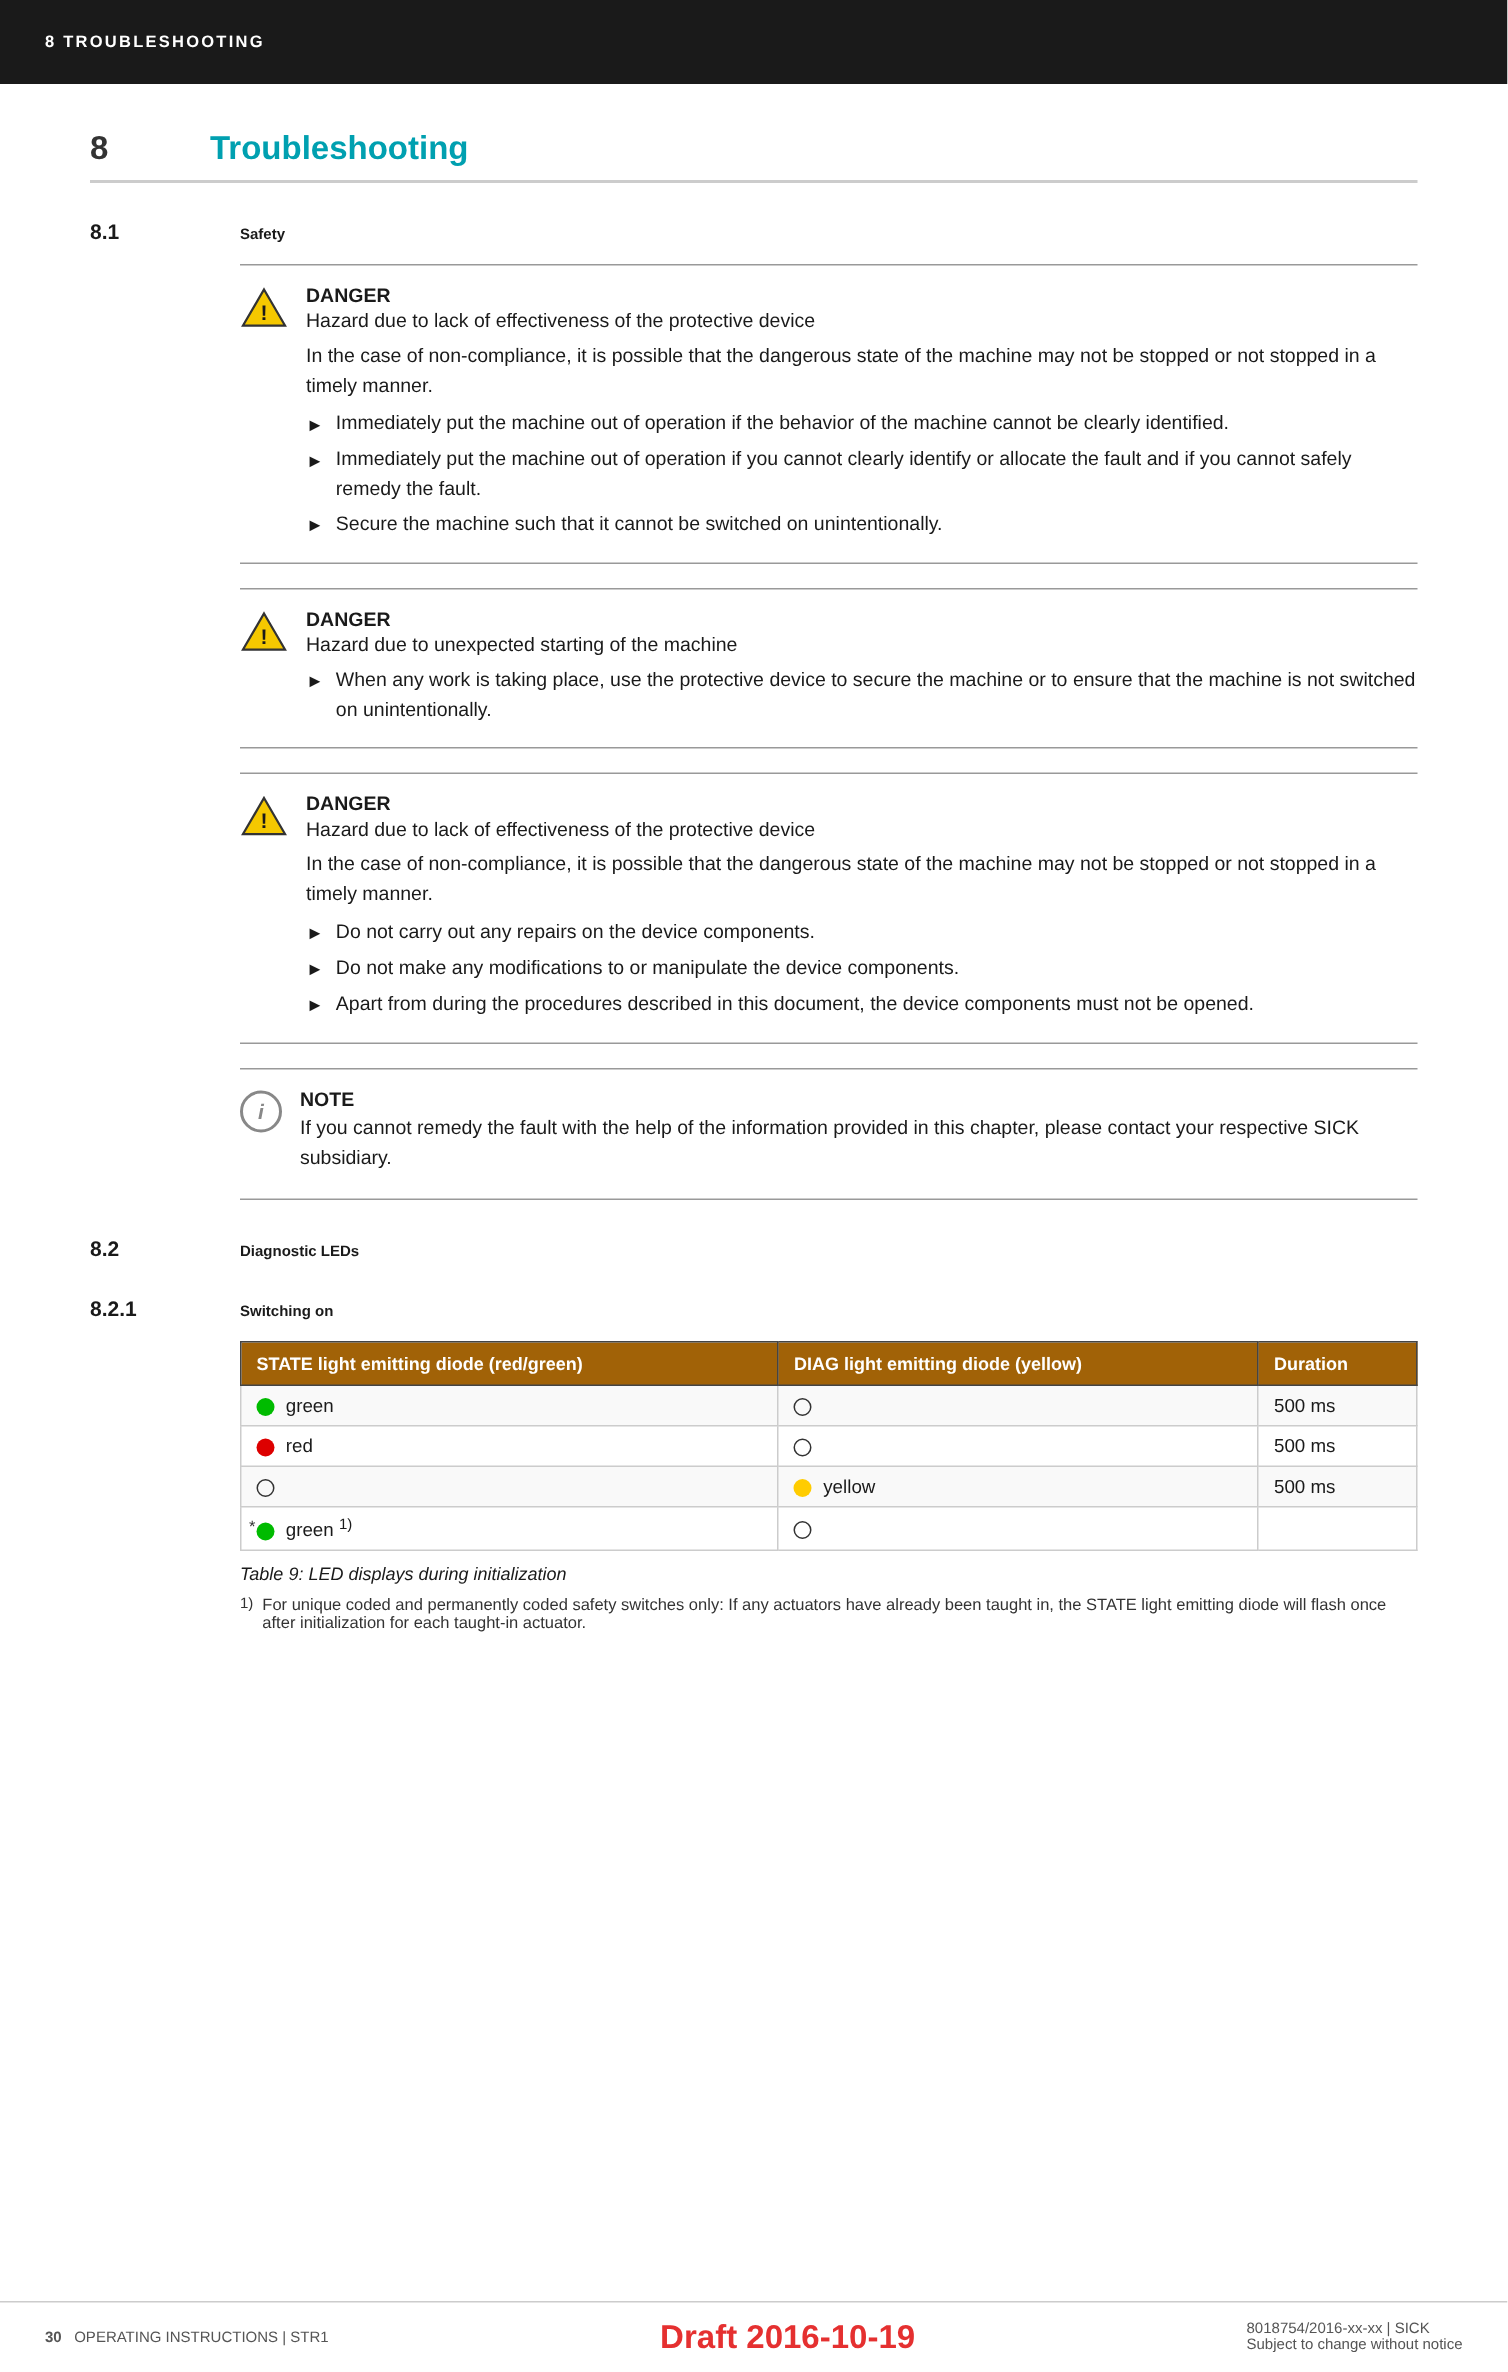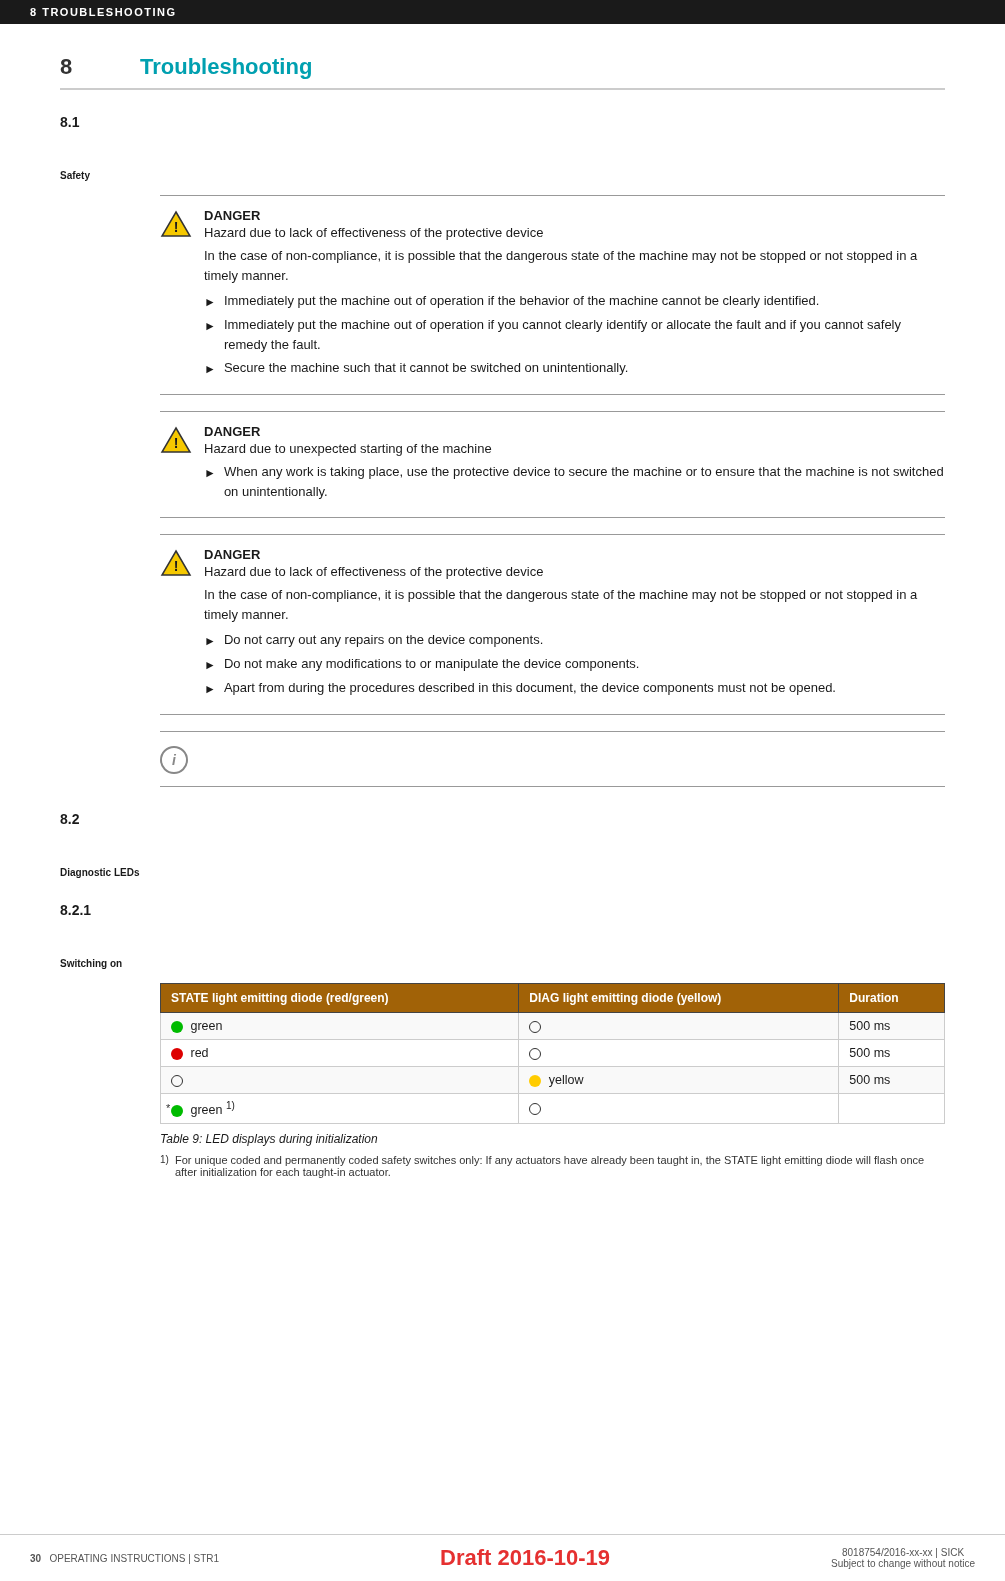--- a/index.html
+++ b/index.html
@@ -13,21 +13,21 @@
       position: relative;
     }
 
     
     .top-header {
       background: #1a1a1a;
       color: #fff;
       font-size: 11px;
       font-weight: bold;
       letter-spacing: 1.5px;
-      padding: 6px 30px;
+      padding: 22px 30px;
       text-transform: uppercase;
     }
 
     
     .page-content {
       padding: 30px 60px 80px 60px;
     }
 
     
     .chapter-heading {
@@ -50,21 +50,20 @@
       color: #00a0b0;
     }
 
     
     .section-heading {
       display: flex;
       align-items: baseline;
       gap: 40px;
       margin-top: 24px;
       margin-bottom: 14px;
-      flex-direction: column;
     }
     .section-number {
       font-size: 14px;
       font-weight: bold;
       min-width: 60px;
       color: #1a1a1a;
     }
     .section-title {
       font-size: 10px;
       font-weight: bold;
@@ -257,21 +256,21 @@
       font-size: 10px;
       color: #555;
     }
     .footer-left {}
     .footer-center {
       font-size: 22px;
       font-weight: bold;
       color: #e53030;
     }
     .footer-right {
-      text-align: center;
+      text-align: left;
     }
     .page-number {
       font-weight: bold;
     }
   </style>
 </head>
 <body>
 
 <div class="top-header">
   <span>8  TROUBLESHOOTING</span>
@@ -361,20 +360,24 @@
           <li>
             <span class="arrow">►</span>
             <span>Apart from during the procedures described in this document, the device components must not be opened.</span>
           </li>
         </ul>
       </div>
     </div>
 
     <div class="notice-box">
       <div class="info-circle">i</div>
+      <div class="notice-content">
+        <div class="notice-title">NOTE</div>
+        <div class="notice-body">If you cannot remedy the fault with the help of the information provided in this chapter, please contact your respective SICK subsidiary.</div>
+      </div>
     </div>
 
   </div>
 
   <div class="section-heading">
     <span class="section-number">8.2</span>
     <span class="section-title">Diagnostic LEDs</span>
   </div>
 
   <div class="section-heading">

